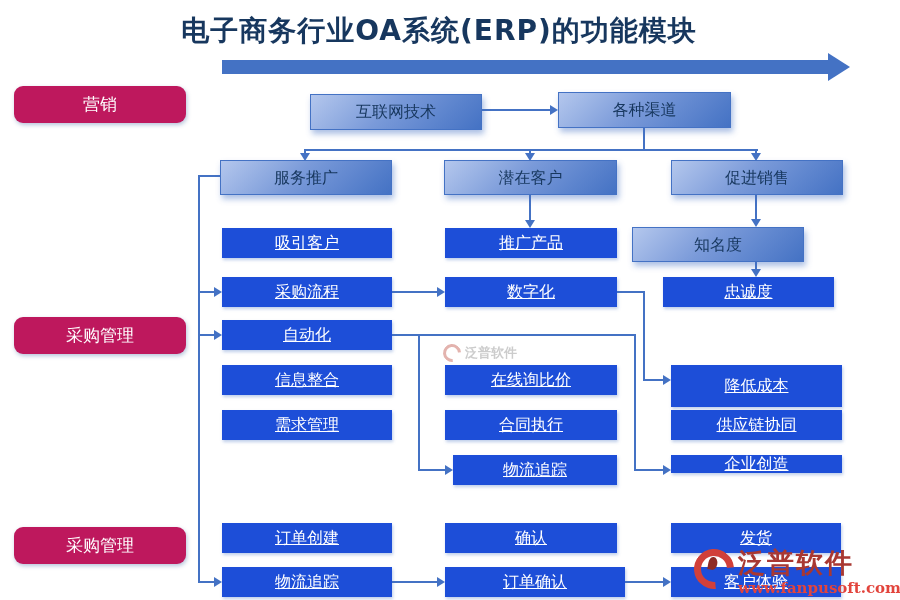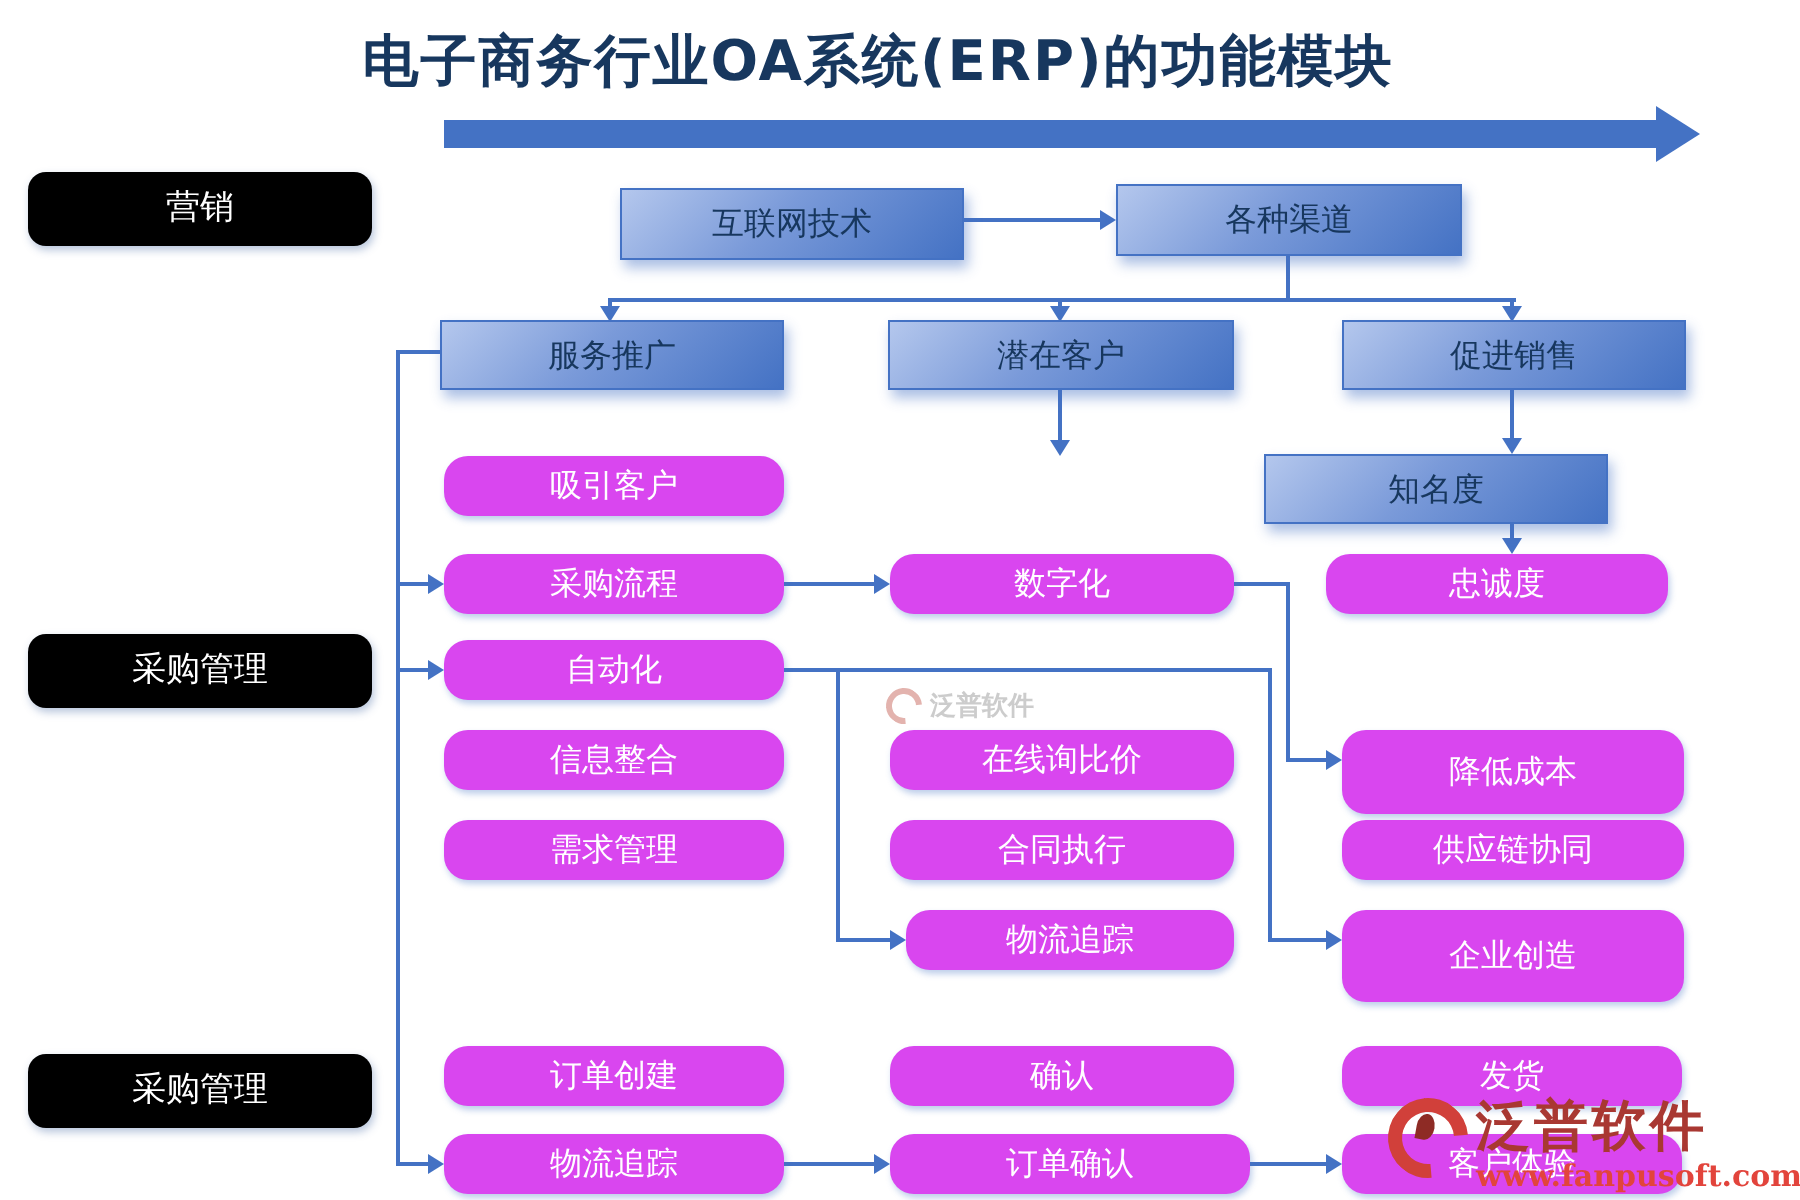--- a/index.html
+++ b/index.html
@@ -10,31 +10,32 @@
   }
   .title{
     position:absolute;top:12px;left:0;width:878px;text-align:center;
     font-size:28px;font-weight:bold;color:#17375E;letter-spacing:1px;
   }
   .box{
     position:absolute;display:flex;align-items:center;justify-content:center;
     font-size:16px;line-height:1;white-space:nowrap;
   }
   .dark{
-    background:#000000;color:#ffffff;border-radius:9px;font-size:17px;
+    background:#be185d;color:#ffffff;border-radius:9px;font-size:17px;
     box-shadow:1px 2px 4px rgba(46,85,151,.35);
   }
   .grad{
     background:linear-gradient(135deg,#B4C7ED 0%,#7A9AD9 45%,#4472C4 100%);
     color:#17375E;border:1px solid #4472C4;
     box-shadow:2px 4px 6px rgba(68,114,196,.45);
   }
   .solid{
-    background:#d946ef;color:#ffffff;border-radius:12px;
+    background:#1d4ed8;color:#ffffff;border-radius:0;
     box-shadow:1px 2px 3px rgba(68,114,196,.35);
+    text-decoration:underline;
   }
   .h-line{position:absolute;height:2px;background:#4472C4;}
   .v-line{position:absolute;width:2px;background:#4472C4;}
   .arr-r{position:absolute;width:0;height:0;
     border-top:5px solid transparent;border-bottom:5px solid transparent;
     border-left:8px solid #4472C4;}
   .arr-d{position:absolute;width:0;height:0;
     border-left:5px solid transparent;border-right:5px solid transparent;
     border-top:8px solid #4472C4;}
   .top-bar{position:absolute;left:222px;top:60px;width:606px;height:14px;background:#4472C4;}
@@ -134,32 +135,33 @@
   <div class="box dark" style="left:14px;top:527px;width:172px;height:37px">采购管理</div>
 
   <div class="box grad" style="left:310px;top:94px;width:170px;height:34px">互联网技术</div>
   <div class="box grad" style="left:558px;top:92px;width:171px;height:34px">各种渠道</div>
   <div class="box grad" style="left:220px;top:160px;width:170px;height:33px">服务推广</div>
   <div class="box grad" style="left:444px;top:160px;width:171px;height:33px">潜在客户</div>
   <div class="box grad" style="left:671px;top:160px;width:170px;height:33px">促进销售</div>
   <div class="box grad" style="left:632px;top:227px;width:170px;height:33px">知名度</div>
 
   <div class="box solid" style="left:222px;top:228px;width:170px;height:30px">吸引客户</div>
+  <div class="box solid" style="left:445px;top:228px;width:172px;height:30px">推广产品</div>
   <div class="box solid" style="left:222px;top:277px;width:170px;height:30px">采购流程</div>
   <div class="box solid" style="left:445px;top:277px;width:172px;height:30px">数字化</div>
   <div class="box solid" style="left:663px;top:277px;width:171px;height:30px">忠诚度</div>
   <div class="box solid" style="left:222px;top:320px;width:170px;height:30px">自动化</div>
   <div class="box solid" style="left:222px;top:365px;width:170px;height:30px">信息整合</div>
   <div class="box solid" style="left:445px;top:365px;width:172px;height:30px">在线询比价</div>
   <div class="box solid" style="left:671px;top:365px;width:171px;height:42px">降低成本</div>
   <div class="box solid" style="left:222px;top:410px;width:170px;height:30px">需求管理</div>
   <div class="box solid" style="left:445px;top:410px;width:172px;height:30px">合同执行</div>
   <div class="box solid" style="left:671px;top:410px;width:171px;height:30px">供应链协同</div>
   <div class="box solid" style="left:453px;top:455px;width:164px;height:30px">物流追踪</div>
-  <div class="box solid" style="left:671px;top:455px;width:171px;height:46px">企业创造</div>
+  <div class="box solid" style="left:671px;top:455px;width:171px;height:18px">企业创造</div>
   <div class="box solid" style="left:222px;top:523px;width:170px;height:30px">订单创建</div>
   <div class="box solid" style="left:445px;top:523px;width:172px;height:30px">确认</div>
   <div class="box solid" style="left:671px;top:523px;width:170px;height:30px">发货</div>
   <div class="box solid" style="left:222px;top:567px;width:170px;height:30px">物流追踪</div>
   <div class="box solid" style="left:445px;top:567px;width:180px;height:30px">订单确认</div>
   <div class="box solid" style="left:671px;top:567px;width:170px;height:30px">客户体验</div>
 
   <div class="wm-center">
     <span class="wm-icon-small"></span>
     <span>泛普软件</span>

